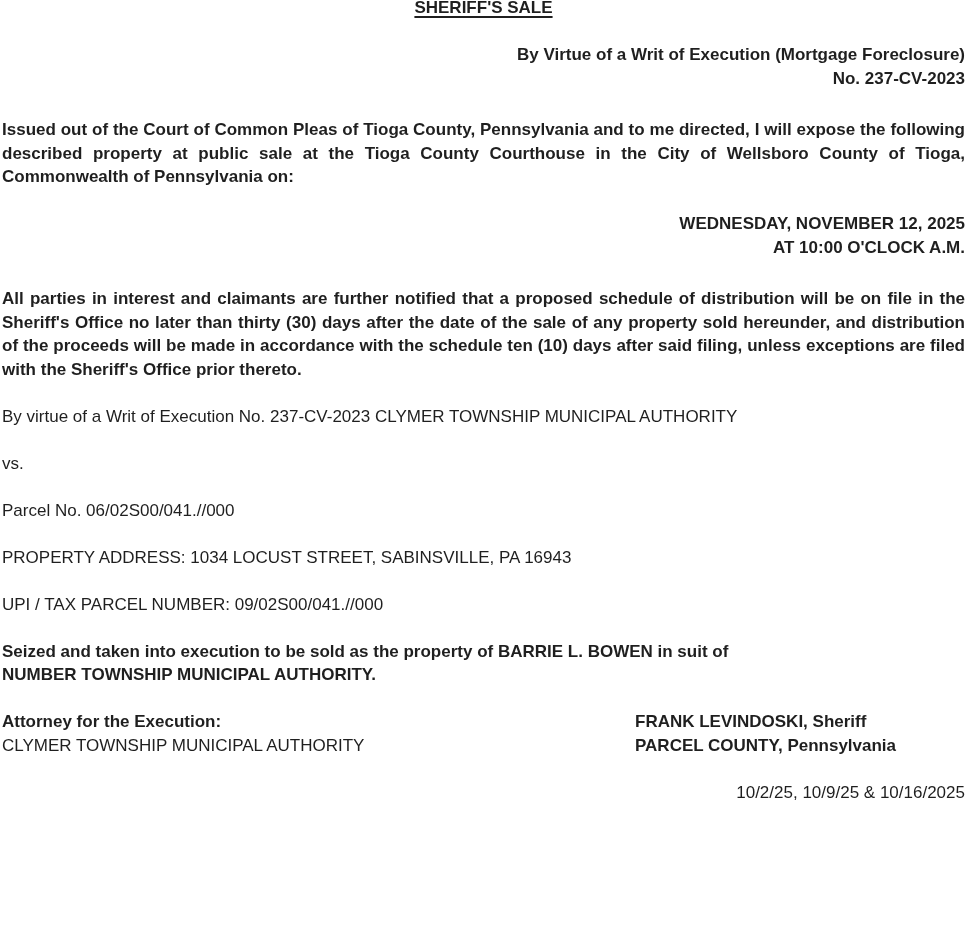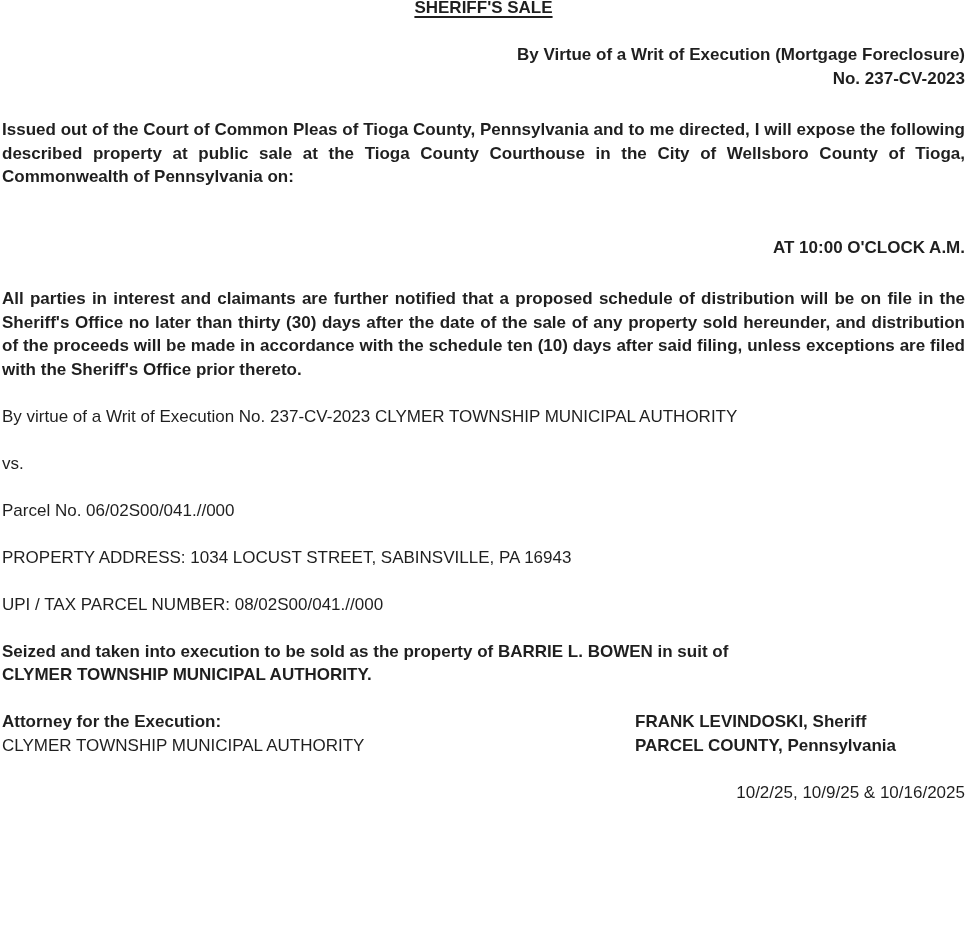--- a/index.html
+++ b/index.html
@@ -54,37 +54,37 @@
 <body>
 
 <main class="doc">
 
   <h1 class="title"><span class="u">SHERIFF'S SALE</span></h1>
 
   <p class="center bold"><span>By Virtue of a Writ of Execution (Mortgage Foreclosure)</span><br><span>No. 237-CV-2023</span></p>
 
   <p class="bold justify">Issued out of the Court of Common Pleas of Tioga County, Pennsylvania and to me directed, I will expose the following described property at public sale at the Tioga County Courthouse in the City of Wellsboro County of Tioga, Commonwealth of Pennsylvania on:</p>
 
-  <p class="center bold"><br><span>AT 10:00 O'CLOCK A.M.</span></p>
+  <p class="center bold"><span>WEDNESDAY, NOVEMBER 12, 2025</span><br><span>AT 10:00 O'CLOCK A.M.</span></p>
 
   <p class="bold justify">All parties in interest and claimants are further notified that a proposed schedule of distribution will be on file in the Sheriff's Office no later than thirty (30) days after the date of the sale of any property sold hereunder, and distribution of the proceeds will be made in accordance with the schedule ten (10) days after said filing, unless exceptions are filed with the Sheriff's Office prior thereto.</p>
 
   <p>By virtue of a Writ of Execution No. 237-CV-2023 CLYMER TOWNSHIP MUNICIPAL AUTHORITY</p>
 
   <p>vs.</p>
 
 
 
   <p>Parcel No. 06/02S00/041.//000</p>
 
   <p>PROPERTY ADDRESS: 1034 LOCUST STREET, SABINSVILLE, PA 16943</p>
 
-  <p>UPI / TAX PARCEL NUMBER: 08/02S00/041.//000</p>
+  <p>UPI / TAX PARCEL NUMBER: 09/02S00/041.//000</p>
 
-  <p class="bold"><span>Seized and taken into execution to be sold as the property of BARRIE L. BOWEN in suit of</span><br><span>CLYMER TOWNSHIP MUNICIPAL AUTHORITY.</span></p>
+  <p class="bold"><span>Seized and taken into execution to be sold as the property of BARRIE L. BOWEN in suit of</span><br><span>NUMBER TOWNSHIP MUNICIPAL AUTHORITY.</span></p>
 
   <div class="sig-row block">
     <div class="sig-left">
       <div class="bold">Attorney for the Execution:</div>
       <div>CLYMER TOWNSHIP MUNICIPAL AUTHORITY</div>
     </div>
     <div class="sig-right bold">
       <div>FRANK LEVINDOSKI, Sheriff</div>
       <div>PARCEL COUNTY, Pennsylvania</div>
     </div>

